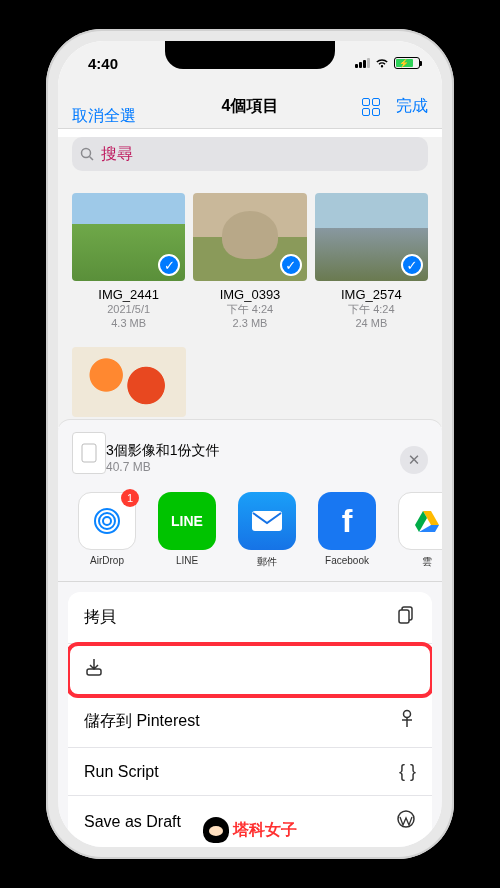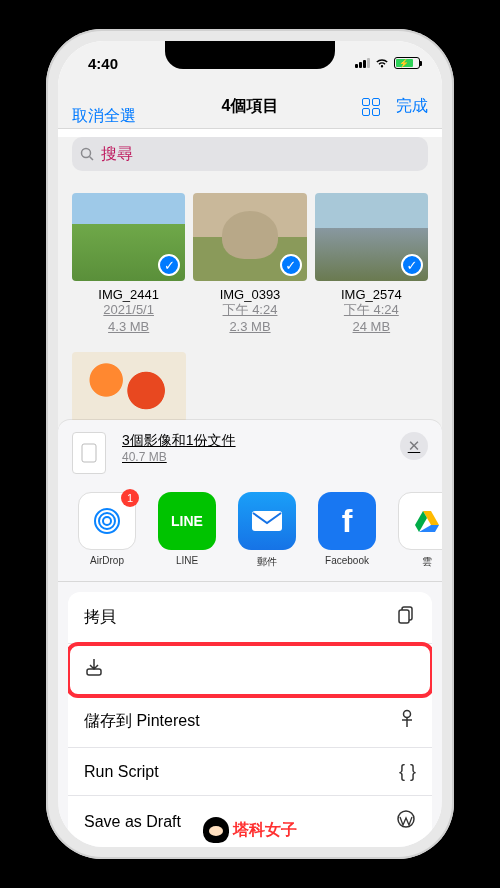--- a/index.html
+++ b/index.html
@@ -96,40 +96,40 @@
   .thumb {
     width: 100%; height: 88px; border-radius: 4px; position:relative;
     background:#888; overflow:hidden;
   }
   .thumb .check {
     position:absolute; bottom:5px; right:5px; width:22px; height:22px;
     background:#007aff; border-radius:50%; border:2px solid #fff;
     display:flex; align-items:center; justify-content:center; color:#fff; font-size:13px;
   }
   .thumb-name { font-size:13px; margin-top:6px; white-space:nowrap; overflow:hidden; text-overflow:ellipsis;}
-  .thumb-meta { font-size:13px; color:#8a8a8e; line-height:1.3;text-decoration:underline;}
+  .thumb-meta { font-size:11px; color:#8a8a8e; line-height:1.3;}
 
   .thumb-row2 { padding: 10px 14px; background:#f2f2f2;}
   .thumb-row2 .thumb { width:114px; height:70px;}
 
   
   .art-grass { background: linear-gradient(to bottom, #9ec9e8 35%, #6fa849 35%, #5a8f3a 100%);}
   .art-cat { background: linear-gradient(to bottom, #c9b89a 50%, #8a9a5a 50%); position:relative;}
   .art-cat::before{content:'';position:absolute;left:25%;top:20%;width:50%;height:55%;background:#b8a888;border-radius:50% 50% 40% 40%;}
   .art-mtn { background: linear-gradient(to bottom, #a8c8d8 40%, #8898a0 40%, #6a7a50 100%);}
   .art-food { background: radial-gradient(circle at 30% 40%, #ff8830 18%, transparent 19%), radial-gradient(circle at 65% 55%, #e84820 22%, transparent 23%), #f0e8d8;}
 
   
   .sheet {
     position:absolute; left:0; right:0; bottom:0;
     background:#f6f6f8; border-radius: 12px 12px 0 0;
     box-shadow: 0 -1px 0 rgba(0,0,0,0.08);
   }
   .sheet-header {
-    display:flex; align-items:flex-start; padding:12px 14px; gap:16px;text-decoration:underline;
+    display:flex; align-items:flex-end; padding:12px 14px; gap:0;
   }
   .sheet-doc {
     width:34px; height:42px; background:#fff; border:1px solid #d8d8d8; border-radius:4px;
     display:flex; align-items:center; justify-content:center; color:#a0a0a0;
   }
   .sheet-title { font-size:14px; font-weight:500;}
   .sheet-sub { font-size:12px; color:#8a8a8e;}
   .sheet-close {
     margin-left:auto; width:28px; height:28px; border-radius:50%; background:#e4e4e8;
     display:flex; align-items:center; justify-content:center; color:#7a7a7e; font-size:15px;

